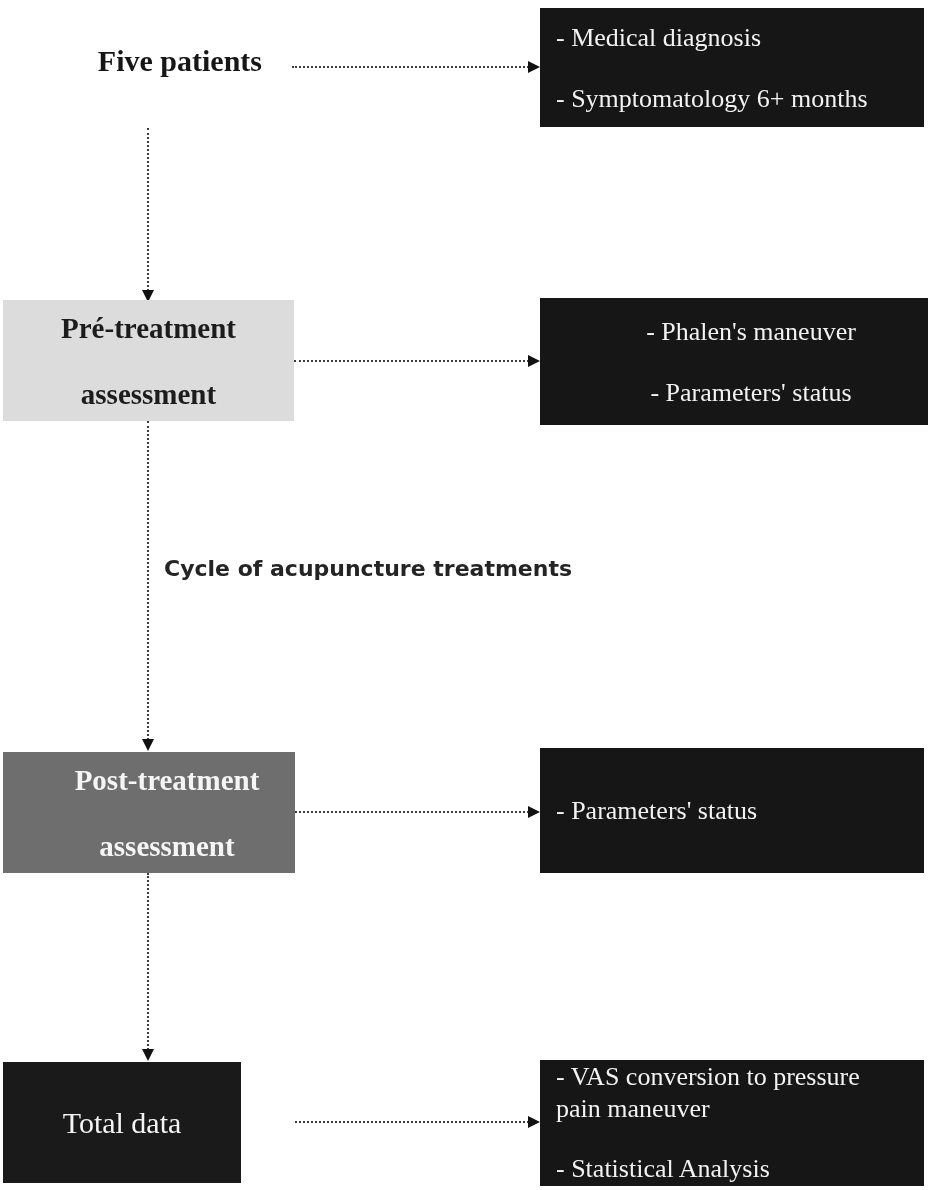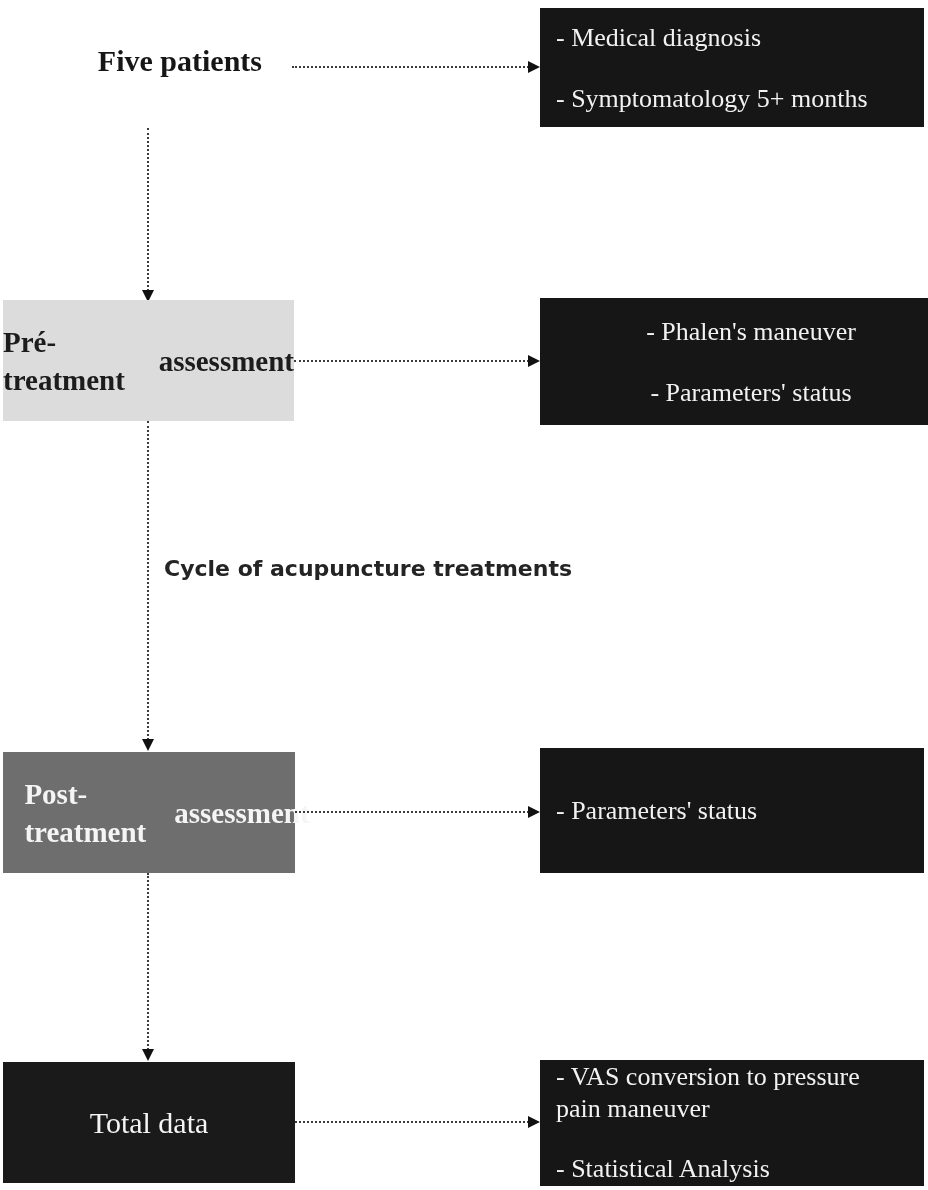--- a/index.html
+++ b/index.html
@@ -9,21 +9,21 @@
   }
   
   .box{position:absolute;box-sizing:border-box;gap:28px;}
   .box-black{
     background:#161616;color:#f2f2f2;
     display:flex;flex-direction:column;justify-content:center;
     font-size:26px;line-height:33px;
     padding:0 30px 0 16px;
   }
   .box-left{
-    display:flex;flex-direction:row;justify-content:center;align-items:center;
+    display:flex;flex-direction:column;justify-content:center;align-items:center;
     text-align:left;font-weight:bold;font-size:29px;line-height:38px;
   }
   .box-pre{background:#dcdcdc;color:#1c1c1c;}
   .box-post{background:#6e6e6e;color:#f5f5f5;}
   .box-total{background:#1a1a1a;color:#f5f5f5;font-weight:normal;font-size:30px;}
   
   .h-arrow{position:absolute;height:12px;}
   .h-arrow .line{position:absolute;left:0;top:5px;border-top:2px dotted #3c3c3c;right:11px;}
   .h-arrow .head{position:absolute;right:0;top:0;width:0;height:0;
     border-top:6px solid transparent;border-bottom:6px solid transparent;border-left:12px solid #111;}
@@ -48,21 +48,21 @@
 
   <div class="start-label">Five patients</div>
 
   <div class="h-arrow" style="left:292px;top:61px;width:248px;">
     <div class="line"></div>
     <div class="head"></div>
   </div>
 
   <div class="box box-black" style="left:540px;top:8px;width:384px;height:119px;">
     <div>- Medical diagnosis</div>
-    <div>- Symptomatology 5+ months</div>
+    <div>- Symptomatology 6+ months</div>
   </div>
 
   <div class="v-arrow" style="left:142px;top:128px;height:174px;">
     <div class="line"></div>
     <div class="head"></div>
   </div>
 
   <div class="box box-left box-pre" style="left:3px;top:300px;width:291px;height:121px;">
     <div>Pré-treatment</div>
     <div>assessment</div>
@@ -97,21 +97,21 @@
 
   <div class="box box-black" style="left:540px;top:748px;width:384px;height:125px;">
     <div>- Parameters' status</div>
   </div>
 
   <div class="v-arrow" style="left:142px;top:873px;height:188px;">
     <div class="line"></div>
     <div class="head"></div>
   </div>
 
-  <div class="box box-left box-total" style="left:3px;top:1062px;width:292px;height:121px;">
+  <div class="box box-left box-total" style="left:3px;top:1062px;width:238px;height:121px;">
     <div>Total data</div>
   </div>
 
   <div class="h-arrow" style="left:295px;top:1116px;width:245px;">
     <div class="line"></div>
     <div class="head"></div>
   </div>
 
   <div class="box box-black" style="left:540px;top:1060px;width:384px;height:126px;line-height:32px;">
     <div>- VAS conversion to pressure pain maneuver</div>

